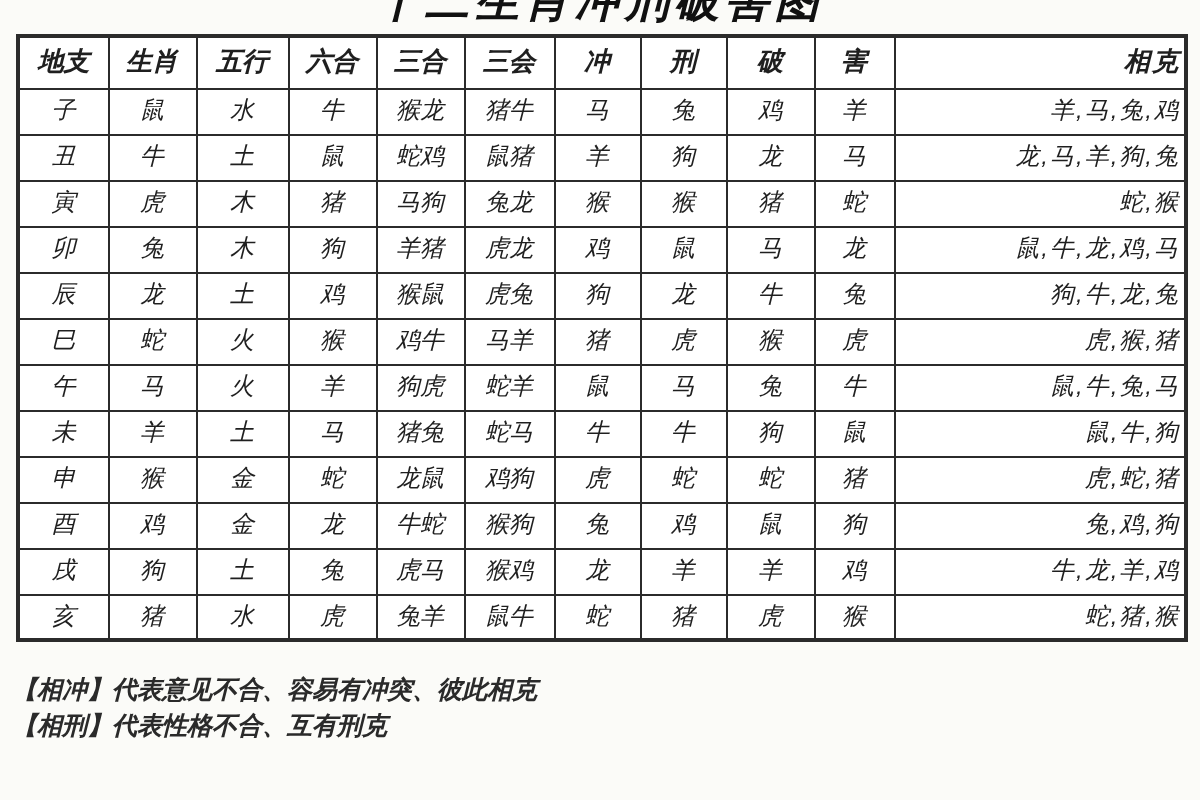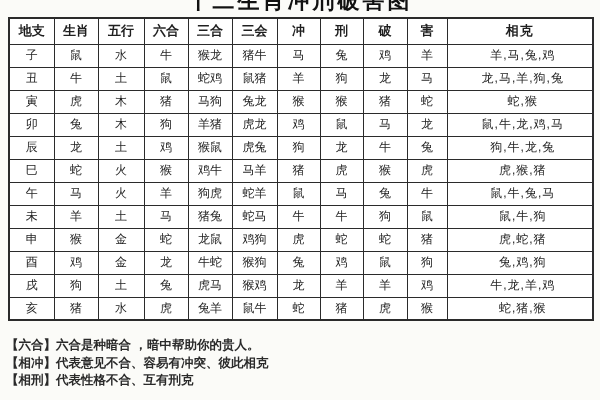--- a/index.html
+++ b/index.html
@@ -8,20 +8,21 @@
     --bg:#fbfbf8;
   }
   html,body{margin:0;padding:0;}
   .page{
     position:relative;
     width:600px;height:400px;
     overflow:hidden;
     background:var(--bg);
     font-family:"Liberation Sans","DejaVu Sans",sans-serif;
     color:var(--text);
+    font-style:italic;
   }
   .title{
     position:absolute;
     top:-11px;left:0;right:0;
     text-align:center;
     font-size:22px;
     line-height:24px;
     font-weight:bold;
     letter-spacing:3px;
     color:#111;
@@ -42,21 +43,21 @@
     vertical-align:middle;
     font-size:12px;
     padding:0 2px;
     overflow:hidden;
     white-space:nowrap;
   }
   table.zodiac thead tr{height:26px;}
   table.zodiac tbody tr{height:23px;}
   table.zodiac th{font-weight:bold;font-size:13px;}
   table.zodiac td.kecol, table.zodiac th.kecol{
-    text-align:center;
+    text-align:right;
     padding-left:8px;
     letter-spacing:1px;
   }
   table.zodiac th.kecol{padding-left:2px;}
   .legend{
     position:absolute;
     top:337px;left:6px;right:4px;
   }
   .legend-line{
     font-size:12.5px;
@@ -257,18 +258,17 @@
           <td>蛇</td>
           <td>猪</td>
           <td>虎</td>
           <td>猴</td>
           <td class="kecol">蛇,猪,猴</td>
         </tr>
       </tbody>
   </table>
 
   <div class="legend">
-      <div class="legend-line">【六合】六合是种暗合 ，暗中帮助你的贵人。</div>
       <div class="legend-line">【相冲】代表意见不合、容易有冲突、彼此相克</div>
       <div class="legend-line">【相刑】代表性格不合、互有刑克</div>
     </div>
 
 </div>
 
 </body></html>

